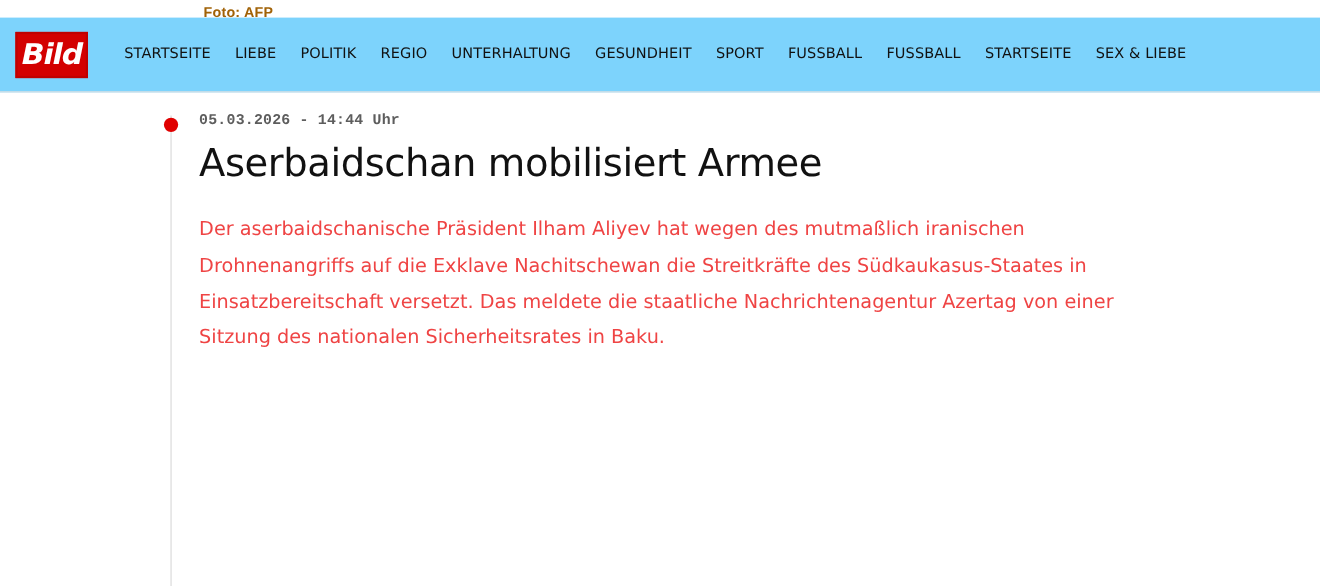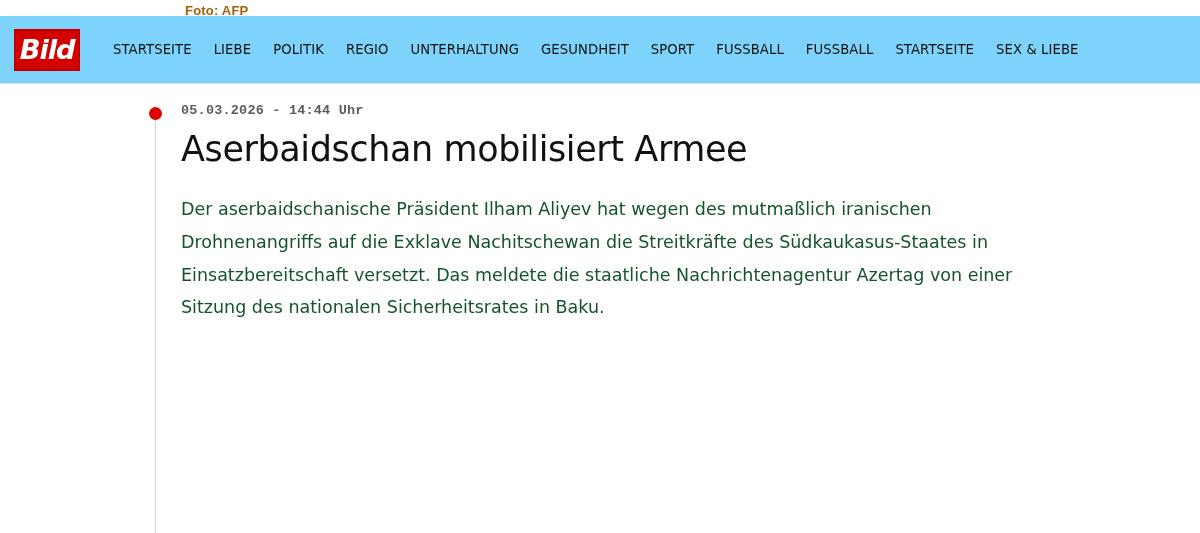--- a/index.html
+++ b/index.html
@@ -127,21 +127,21 @@
     font-size: 35px;
     font-weight: normal;
     color: #111111;
     letter-spacing: -0.4px;
     margin: 0 0 24px 0;
     line-height: 1.12;
   }
   .para {
     font-family: "DejaVu Sans", sans-serif;
     font-size: 17.5px;
-    color: #14532d;
+    color: #ef4444;
     line-height: 1.87;
     margin: 0 0 30px 0;
     max-width: 840px;
   }
 </style>
 </head>
 <body>
 
 <div class="pre-caption">Foto: AFP</div>
 

